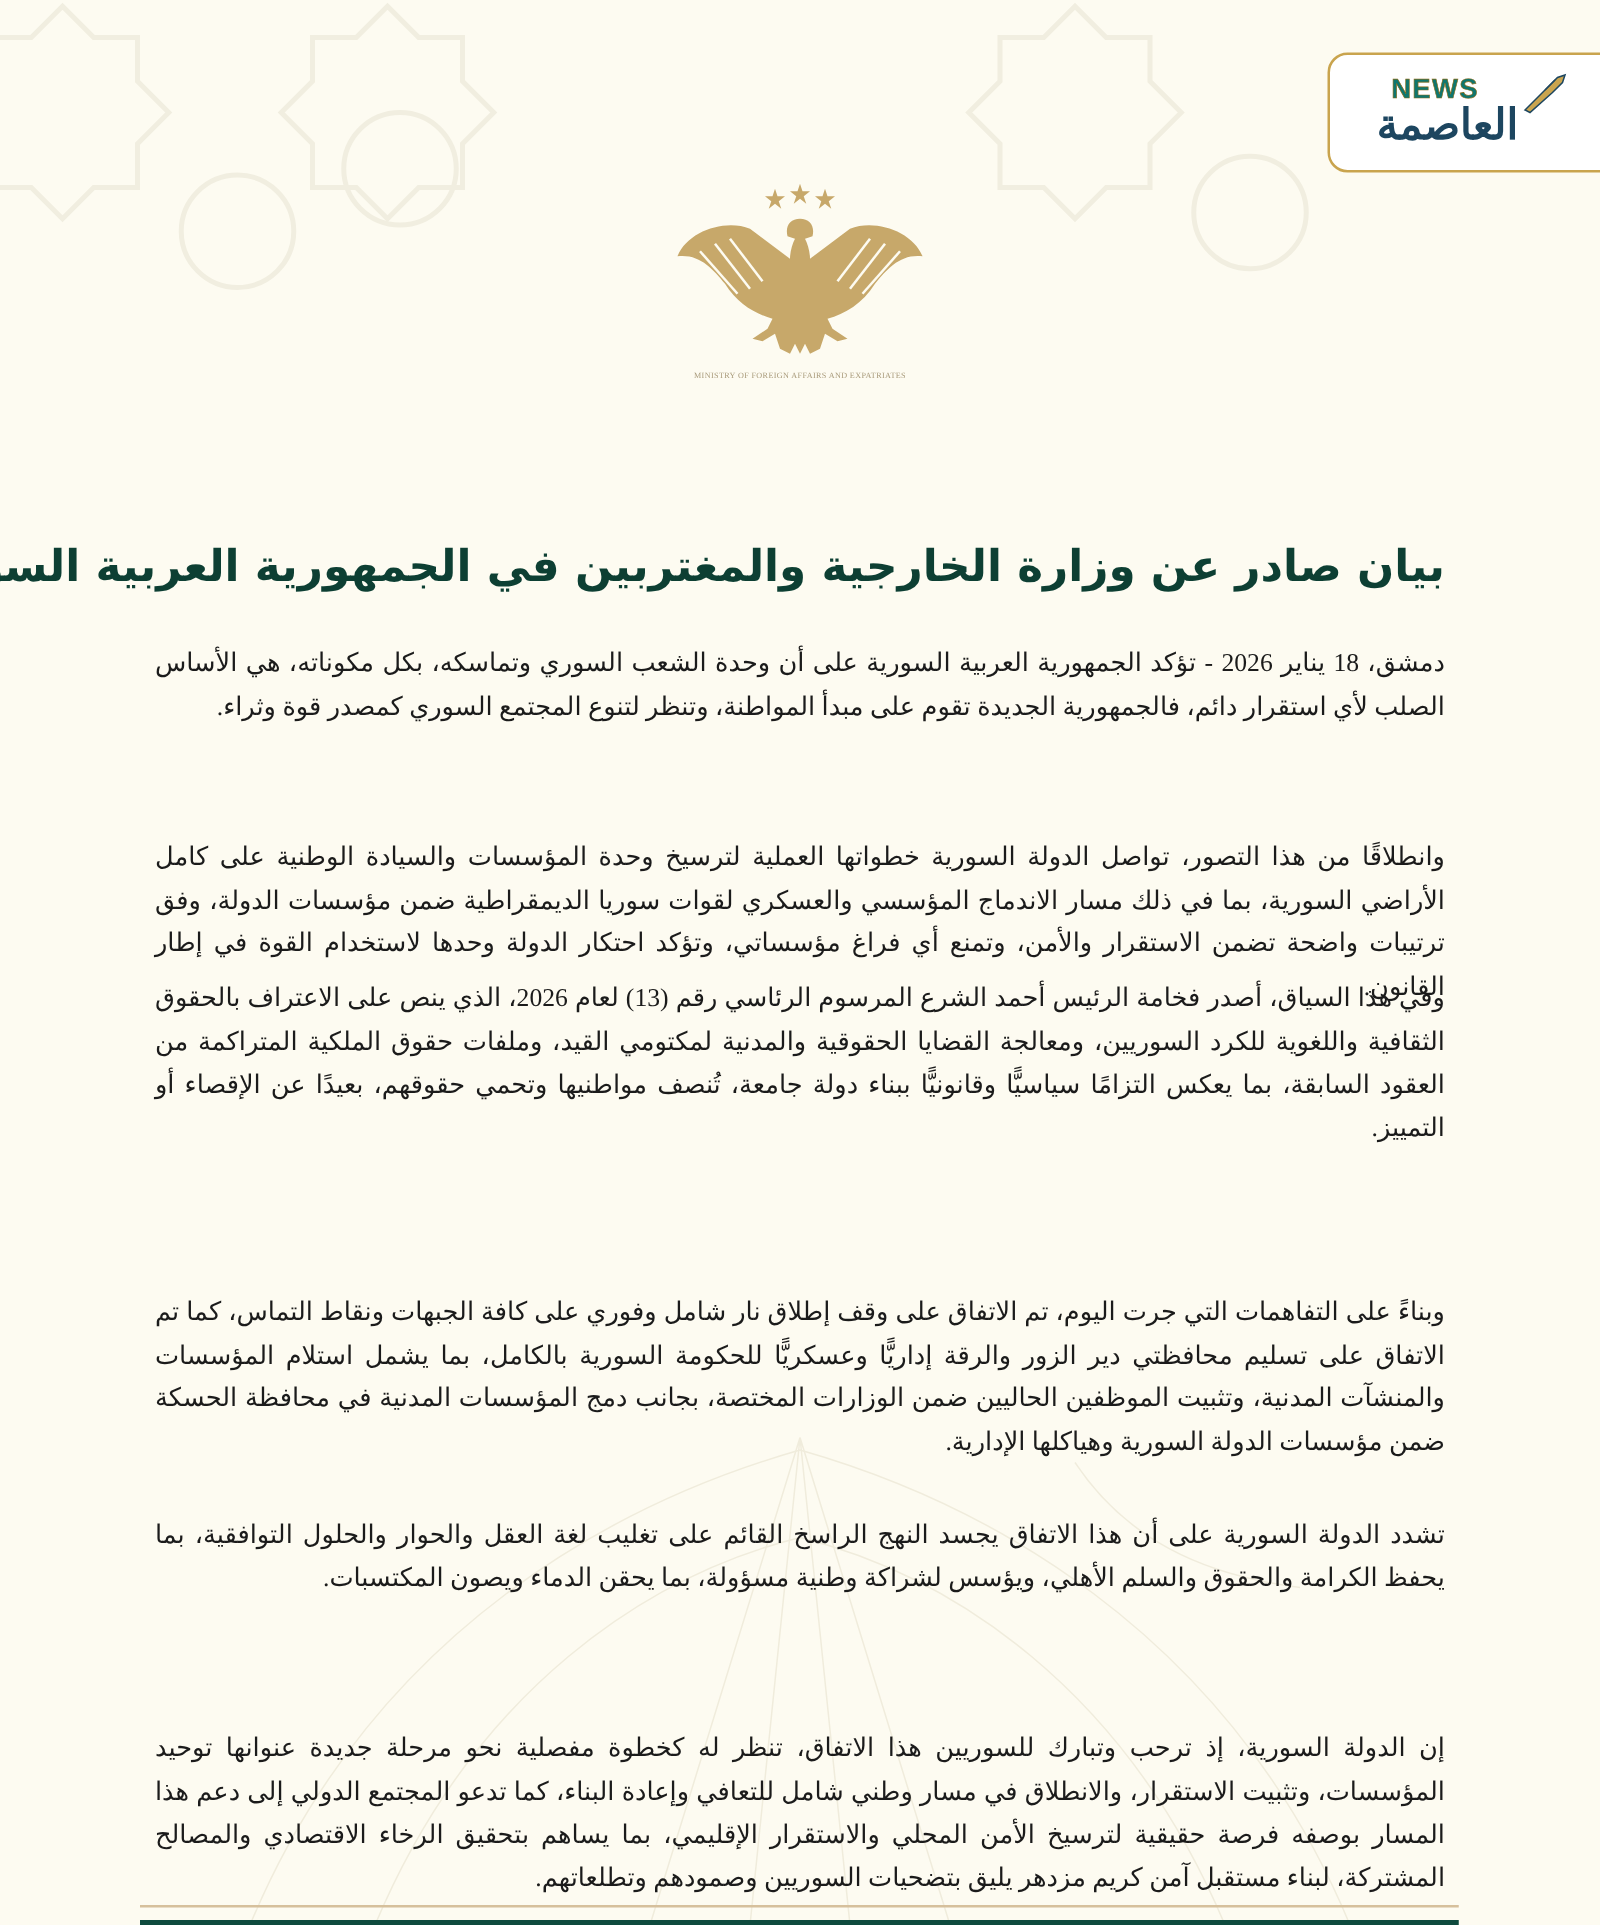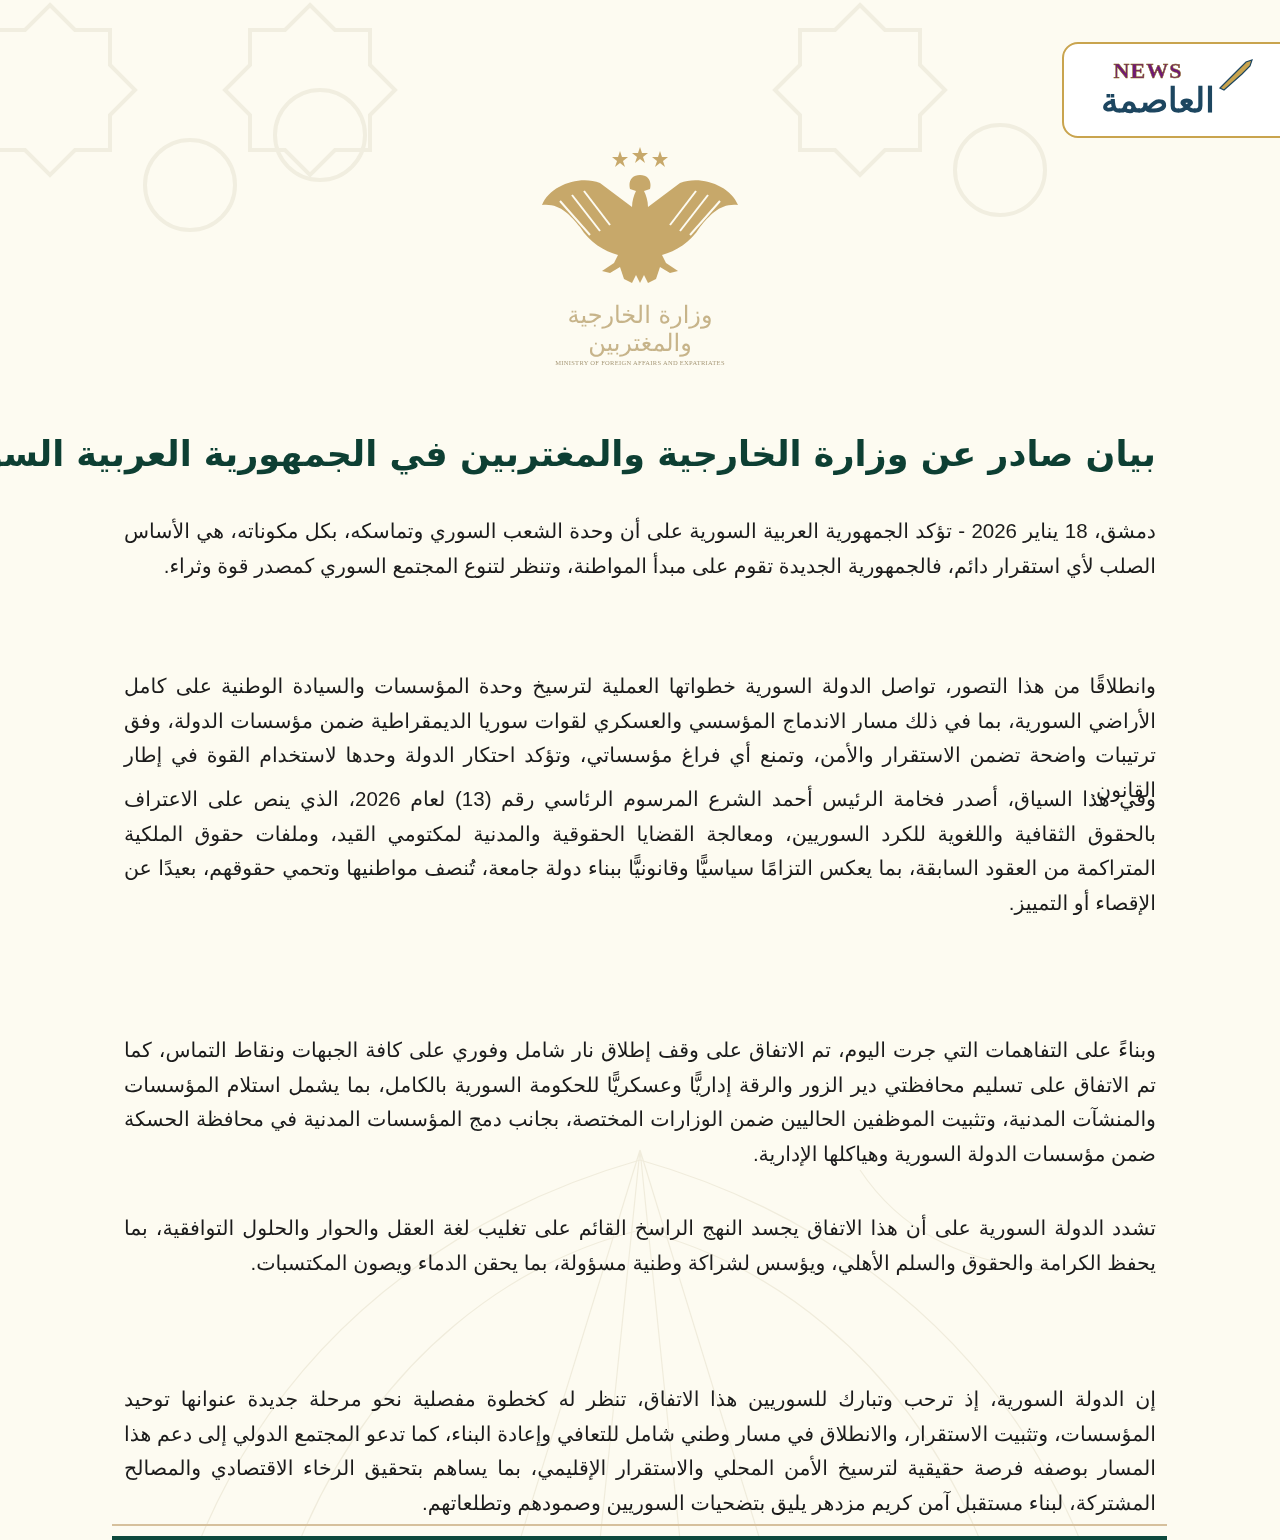--- a/index.html
+++ b/index.html
@@ -10,22 +10,22 @@
     font-family: "DejaVu Sans", sans-serif;
   }
   .bg-pattern { position: absolute; inset: 0; pointer-events: none; }
   .brand-badge {
     position: absolute; left: 1062px; top: 42px; width: 232px; height: 96px;
     border: 2px solid #c9a44e; border-radius: 16px 0 0 16px;
     background: #ffffff; box-sizing: border-box;
     display: flex; flex-direction: column; align-items: center; justify-content: center;
   }
   .brand-news {
-    font-family: Liberation Serif, serif; font-weight: bold; font-size: 22px;
-    color: #701a75; letter-spacing: 1px; line-height: 1; margin-left: -60px;
+    font-family: Liberation Sans, sans-serif; font-weight: bold; font-size: 22px;
+    color: #0f766e; letter-spacing: 1px; line-height: 1; margin-left: -60px;
     -webkit-text-stroke: 0.5px #8a6a18;
   }
   .brand-name {
     font-family: Liberation Serif, serif; font-weight: bold; font-size: 34px;
     color: #1d4660; line-height: 1.1; margin-left: -40px;
   }
   .pen-icon { position: absolute; right: 36px; top: 14px; }
   .emblem { position: absolute; left: 540px; top: 145px; width: 200px; }
   .emblem svg { display: block; margin: 0 auto; }
   .ministry-ar {
@@ -38,21 +38,21 @@
   }
   .doc {
     position: absolute; left: 124px; width: 1032px; direction: rtl; text-align: justify;
   }
   .doc-title {
     position: absolute; left: 124px; top: 428px; width: 1032px; direction: rtl;
     font-family: "DejaVu Sans", sans-serif; font-weight: bold; font-size: 35px;
     color: #0d3f33; margin: 0; line-height: 52px; text-align: right; white-space: nowrap;
   }
   .para {
-    font-family: Liberation Sans, sans-serif; font-size: 20.5px; line-height: 34.5px;
+    font-family: Liberation Serif, serif; font-size: 20.5px; line-height: 34.5px;
     color: #1b1b1b; margin: 0; text-align: justify; text-align-last: right;
   }
   .rule-gold { position: absolute; left: 112px; top: 1524px; width: 1055px; height: 2px; background: #d6c09c; }
   .rule-green { position: absolute; left: 112px; top: 1536px; width: 1055px; height: 4px; background: #0e4a3d; }
 </style>
 </head>
 <body>
 
 <svg class="bg-pattern" width="1280" height="1540" viewBox="0 0 1280 1540">
   <g fill="none" stroke="#f1eee0" stroke-width="4">
@@ -90,21 +90,20 @@
     </g>
     <g stroke="#fdfbf1" stroke-width="2" fill="none">
       <line x1="20" y1="56" x2="50" y2="90"></line>
         <line x1="32" y1="50" x2="60" y2="86"></line>
         <line x1="44" y1="46" x2="70" y2="80"></line>
       <line x1="180" y1="56" x2="150" y2="90"></line>
         <line x1="168" y1="50" x2="140" y2="86"></line>
         <line x1="156" y1="46" x2="130" y2="80"></line>
     </g>
   </svg>
-  <div class="ministry-ar">وزارة الخارجية والمغتربين</div>
   <div class="ministry-en">MINISTRY OF FOREIGN AFFAIRS AND EXPATRIATES</div>
 </div>
 
 <h1 class="doc-title">بيان صادر عن وزارة الخارجية والمغتربين في الجمهورية العربية السورية</h1>
 
 <div class="doc" style="top:514px;">
   <p class="para">دمشق، 18 يناير 2026 - تؤكد الجمهورية العربية السورية على أن وحدة الشعب السوري وتماسكه، بكل مكوناته، هي الأساس الصلب لأي استقرار دائم، فالجمهورية الجديدة تقوم على مبدأ المواطنة، وتنظر لتنوع المجتمع السوري كمصدر قوة وثراء.</p>
 </div>
 <div class="doc" style="top:669px;">
   <p class="para">وانطلاقًا من هذا التصور، تواصل الدولة السورية خطواتها العملية لترسيخ وحدة المؤسسات والسيادة الوطنية على كامل الأراضي السورية، بما في ذلك مسار الاندماج المؤسسي والعسكري لقوات سوريا الديمقراطية ضمن مؤسسات الدولة، وفق ترتيبات واضحة تضمن الاستقرار والأمن، وتمنع أي فراغ مؤسساتي، وتؤكد احتكار الدولة وحدها لاستخدام القوة في إطار القانون.</p>

